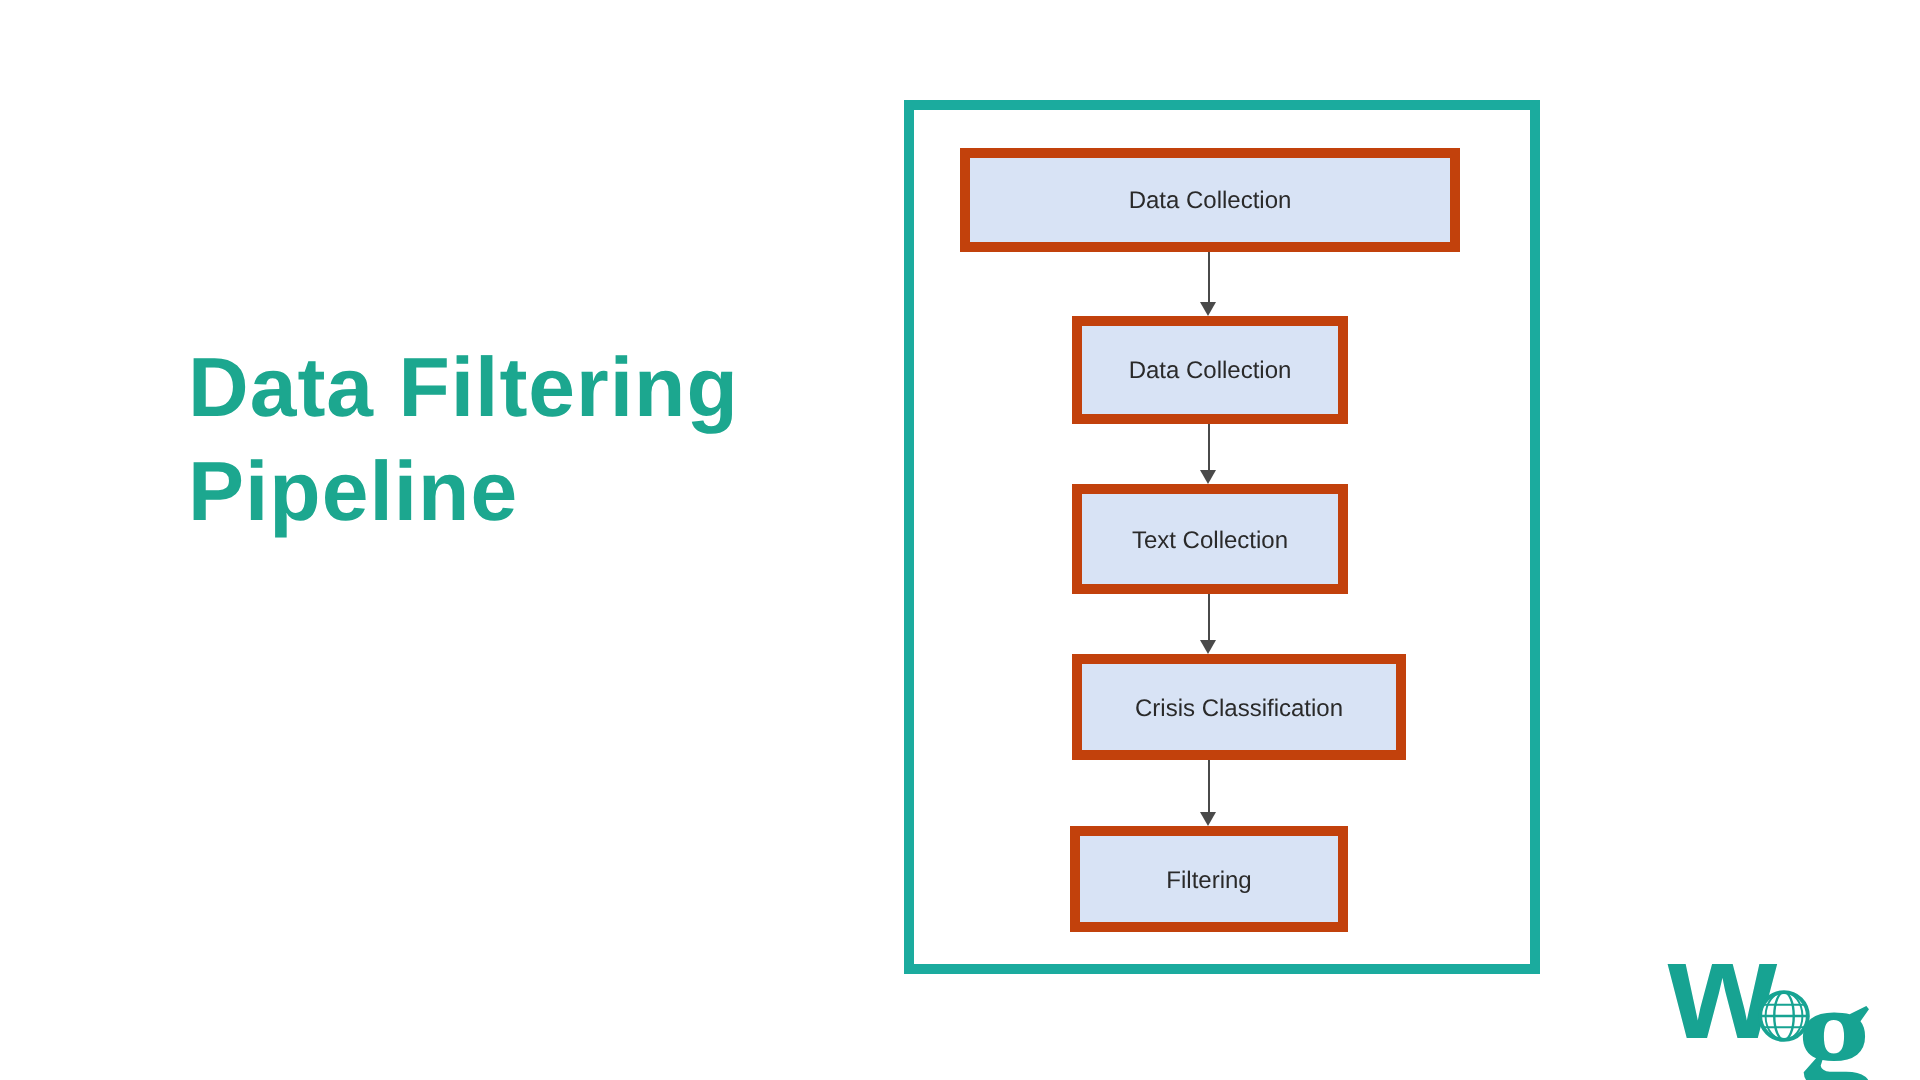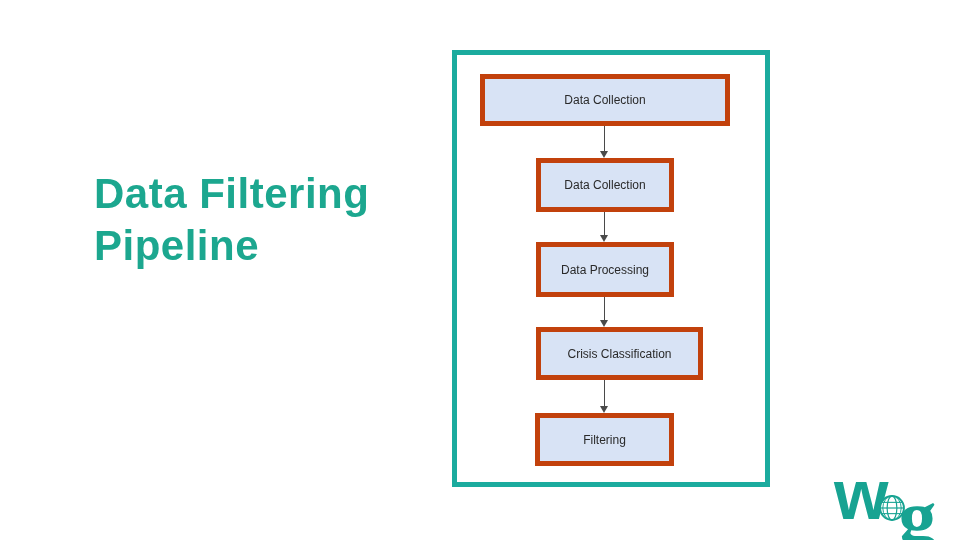--- a/index.html
+++ b/index.html
@@ -133,21 +133,21 @@
   <div class="flow-node node-1">Data Collection</div>
 
   <div class="flow-line line-1"></div>
   <div class="flow-arrowhead head-1"></div>
 
   <div class="flow-node node-2">Data Collection</div>
 
   <div class="flow-line line-2"></div>
   <div class="flow-arrowhead head-2"></div>
 
-  <div class="flow-node node-3">Data Processing</div>
+  <div class="flow-node node-3">Text Collection</div>
 
   <div class="flow-line line-3"></div>
   <div class="flow-arrowhead head-3"></div>
 
   <div class="flow-node node-4">Crisis Classification</div>
 
   <div class="flow-line line-4"></div>
   <div class="flow-arrowhead head-4"></div>
 
   <div class="flow-node node-5">Filtering</div>

